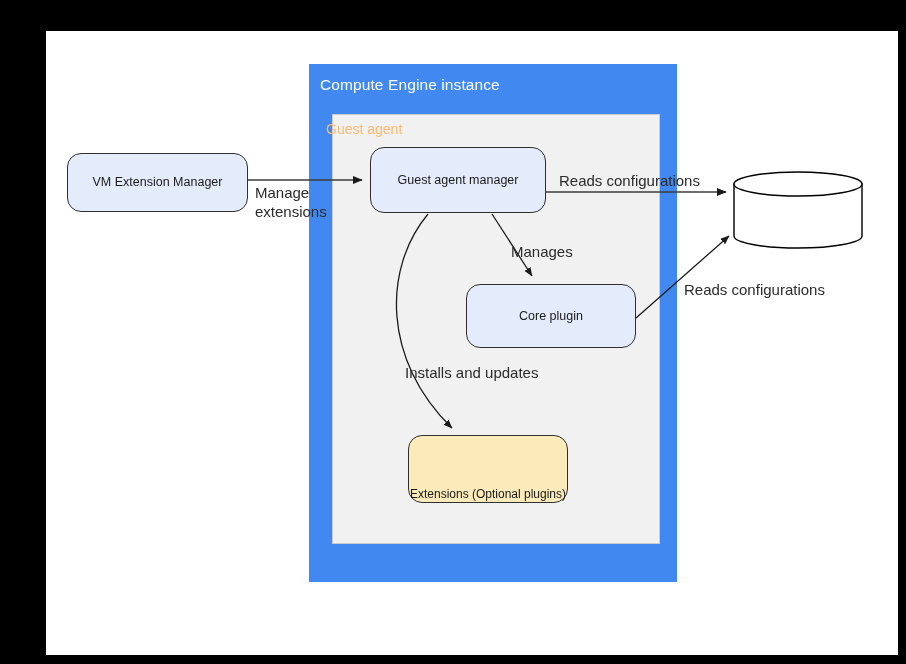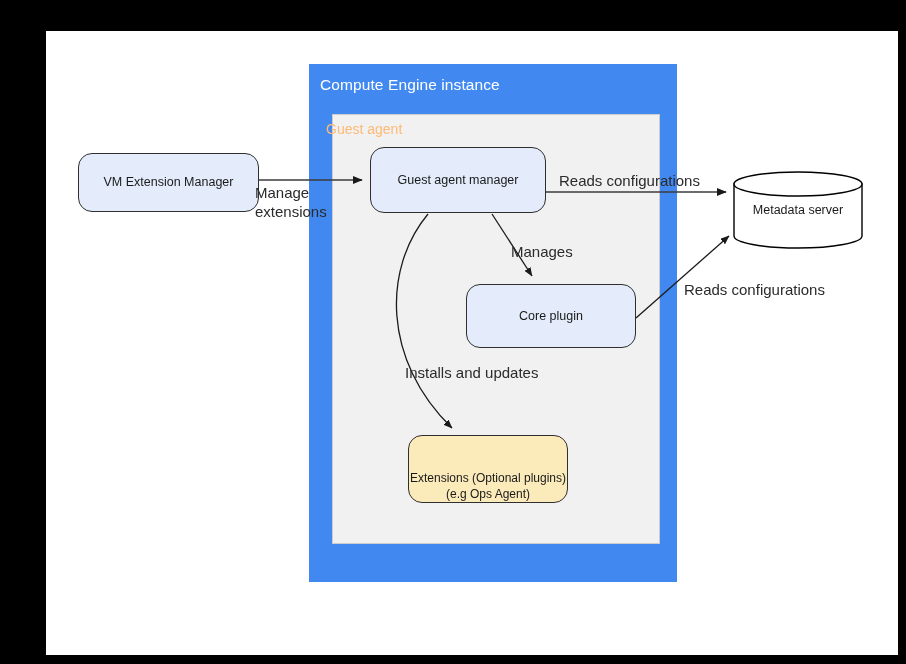--- a/index.html
+++ b/index.html
@@ -91,21 +91,21 @@
     display: flex;
     align-items: center;
     justify-content: center;
     text-align: center;
     line-height: 1.35;
     color: #1a1a1a;
   }
   .rbox.blue  { background: #e4ecfb; }
   .rbox.amber { background: #fbeaba; align-items: flex-end; }
 
-  #vm-extension-manager { left: 78px;  top: 153px; width: 181px; height: 59px; font-size: 12.5px; }
+  #vm-extension-manager { left: 67px;  top: 153px; width: 181px; height: 59px; font-size: 12.5px; }
   #guest-agent-manager  { left: 370px; top: 147px; width: 176px; height: 66px; font-size: 12.5px; text-align: center; }
   #core-plugin          { left: 466px; top: 284px; width: 170px; height: 64px; font-size: 12.5px; text-align: center; }
   #extensions-box       { left: 408px; top: 435px; width: 160px; height: 68px; font-size: 12px; }
   #metadata-server-label {
     left: 734px;
     top: 172px;
     width: 128px;
     height: 76px;
     font-size: 12.5px;
   }
@@ -164,25 +164,23 @@
 
   <div class="rbox blue" id="vm-extension-manager">VM Extension Manager</div>
 
   <div class="rbox blue" id="guest-agent-manager">Guest agent manager</div>
 
   <div class="rbox blue" id="core-plugin">Core plugin</div>
 
   <div class="rbox amber" id="extensions-box">
     <div>
       <div>Extensions (Optional plugins)</div>
-      <div>(e.g  Ops Agent)</div>
     </div>
   </div>
 
-  <div class="node-label" id="metadata-server-label">Metadata server</div>
 
   <div class="edge-label" id="label-manage-extensions">Manage
 extensions</div>
 
   <div class="edge-label" id="label-reads-config-top">Reads configurations</div>
 
   <div class="edge-label" id="label-manages">Manages</div>
 
   <div class="edge-label" id="label-reads-config-bottom">Reads configurations</div>
 

